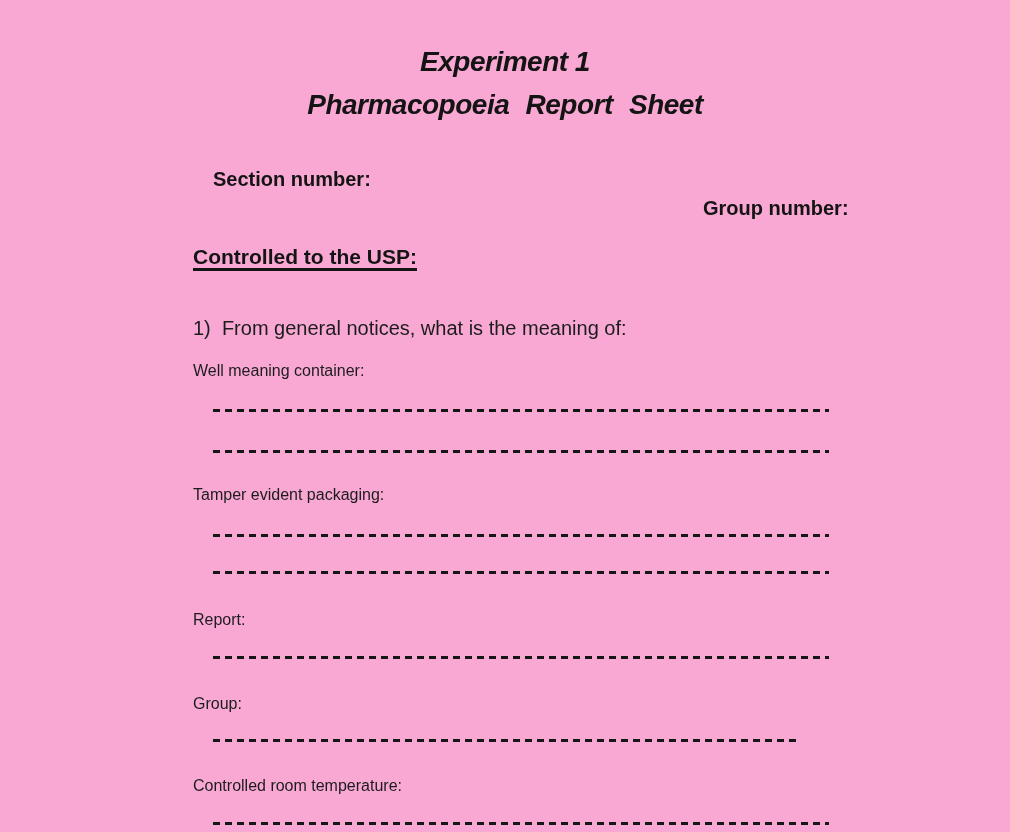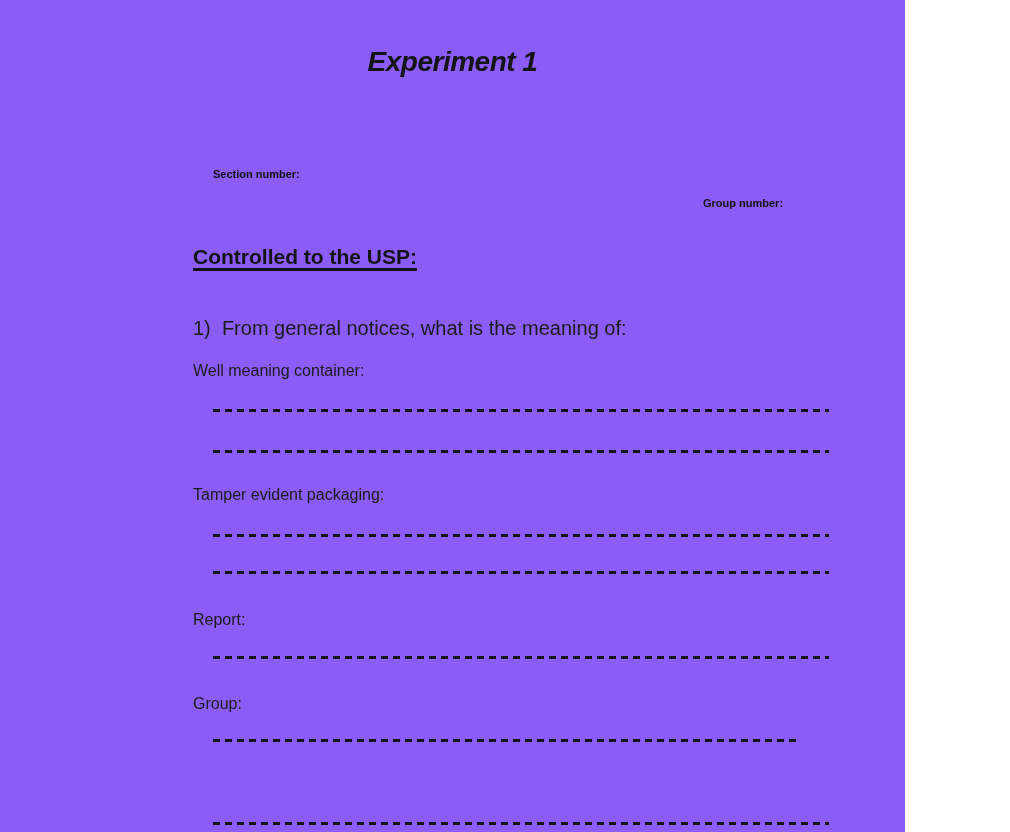--- a/index.html
+++ b/index.html
@@ -5,37 +5,37 @@
   html,body{margin:0;padding:0;}
   body{
     width:1010px;height:832px;
     background:#ffffff;
     font-family:"Liberation Sans", sans-serif;
     color:#1c1c1c;
     overflow:hidden;
   }
   .page{
     position:relative;
-    width:905px;height:832px;
-    background:#8b5cf6;
+    width:1010px;height:832px;
+    background:#f9a8d4;
   }
   .doc-title{
     position:absolute;left:0;right:0;
     text-align:center;
     font-weight:bold;font-style:italic;
     font-size:28px;
     letter-spacing:-0.5px;
     color:#141414;
   }
   .doc-title.line1{top:46px;}
   .doc-title.line2{top:89px;word-spacing:9px;}
   .hdr-field{
     position:absolute;
     font-weight:bold;
-    font-size:11px;
+    font-size:20px;
     color:#141414;
   }
   .hdr-field.section{left:213px;top:168px;}
   .hdr-field.group{left:703px;top:178px;margin-top:19px;}
   .section-heading{
     position:absolute;left:193px;top:245px;
     font-weight:bold;font-size:21px;
     color:#141414;
     text-decoration:underline;
     text-decoration-thickness:2.5px;
@@ -58,20 +58,21 @@
   .answer-line.long{width:616px;}
   .answer-line.short{width:588px;}
 </style>
 </head>
 <body>
 
 <div class="page">
 
   <div class="doc-title line1">Experiment 1</div>
 
+  <div class="doc-title line2">Pharmacopoeia Report Sheet</div>
 
   <div class="hdr-field section">Section number:</div>
 
   <div class="hdr-field group">Group number:</div>
 
   <div class="section-heading">Controlled to the USP:</div>
 
   <div class="question">1)  From general notices, what is the meaning of:</div>
 
   <div class="item-label" style="top:362px">Well meaning container:</div>
@@ -81,15 +82,16 @@
   <div class="item-label" style="top:486px">Tamper evident packaging:</div>
   <div class="answer-line long" style="top:534px"></div>
   <div class="answer-line long" style="top:571px"></div>
 
   <div class="item-label" style="top:611px">Report:</div>
   <div class="answer-line long" style="top:656px"></div>
 
   <div class="item-label" style="top:695px">Group:</div>
   <div class="answer-line short" style="top:739px"></div>
 
+  <div class="item-label" style="top:777px">Controlled room temperature:</div>
   <div class="answer-line long" style="top:822px"></div>
 
 </div>
 
 </body></html>

